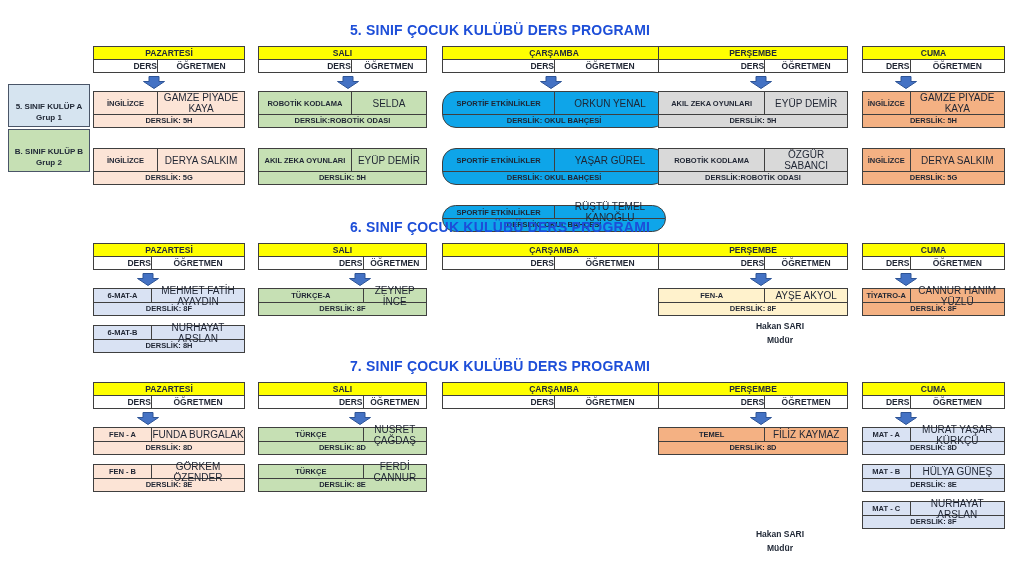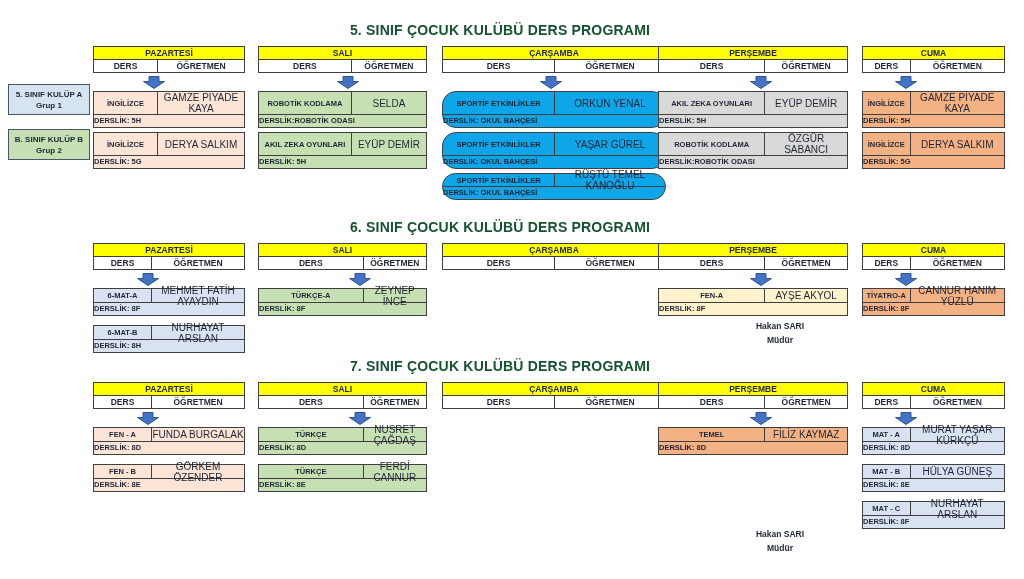--- a/index.html
+++ b/index.html
@@ -7,65 +7,65 @@
     width:1024px;height:579px;background:#ffffff;position:relative;
     font-family:"Liberation Sans","DejaVu Sans",sans-serif;
     color:#1f2533;-webkit-font-smoothing:antialiased;overflow:hidden;
   }
   .section{position:absolute;left:0;width:1024px;}
   #sec5{top:22px;height:196px;}
   #sec6{top:219px;height:138px;}
   #sec7{top:358px;height:221px;}
   .sec-title{
     position:absolute;top:0;left:0;width:1000px;text-align:center;
-    font-size:14px;font-weight:bold;letter-spacing:.2px;color:#14532d;
+    font-size:14px;font-weight:bold;letter-spacing:.2px;color:#1d4ed8;
   }
   .col{position:absolute;top:24px;}
   .c1{left:93px;width:152px;}
   .c2{left:258px;width:169px;}
   .c3{left:442px;width:224px;}
   .c4{left:658px;width:190px;}
   .c5{left:862px;width:143px;}
   .dayhdr{
     background:#FFFF00;border:1px solid #3f3f3f;height:12px;line-height:12px;
     text-align:center;font-size:8.5px;font-weight:bold;color:#222a38;
   }
   .subhdr{
     display:flex;background:#ffffff;border:1px solid #3f3f3f;border-top:none;
     height:12px;line-height:12px;font-size:8.5px;font-weight:bold;
   }
-  .sh-ders{width:var(--sp);border-right:1px solid #3f3f3f;text-align:center;}
+  .sh-ders{width:var(--sp);border-right:1px solid #3f3f3f;text-align:right;}
   .sh-tea{flex:1;text-align:center;}
   .arrow{width:22px;height:13px;margin:3px 0 2px calc(var(--sp) - 14px);}
   .arrow svg{display:block;}
-  .card{border:1px solid #3f3f3f;margin-bottom:4px;}
+  .card{border:1px solid #3f3f3f;margin-bottom:20px;}
   .s67 .card{margin-bottom:9px;}
   .r1{display:flex;align-items:stretch;height:22px;}
   .s67 .r1{height:13px;justify-content:center;}
   .card.sm .r1{height:12px;}
   .ders{
     width:var(--sp);border-right:1px solid #3f3f3f;display:flex;
     align-items:center;justify-content:center;text-align:center;
     font-size:7.5px;font-weight:bold;
   }
   .tea{flex:1;display:flex;align-items:center;justify-content:center;
     text-align:center;font-size:10px;}
   .r2{border-top:1px solid #3f3f3f;height:12px;line-height:12px;
-    font-size:7.5px;font-weight:bold;}
+    text-align:center;font-size:7.5px;font-weight:bold;}
   
   .cream{background:#FCE4D6;}
   .green{background:#C6E0B4;}
   .lblue{background:#0ea5e9;border-radius:14px;}
   .gray{background:#D9D9D9;}
   .salmon{background:#F4B183;}
   .steel{background:#D9E2F3;}
   .gold{background:#FFF2CC;}
   .side{
     position:absolute;left:8px;width:80px;border:1px solid #4a5568;
-    text-align:center;font-size:8px;font-weight:bold;padding:4px 0 3px 0;
+    text-align:center;font-size:8px;font-weight:bold;padding:16px 0 3px 0;
     line-height:11px;color:#222a38;
   }
   .side.a{top:62px;background:#D6E4F0;}
   .side.b{top:107px;background:#C6E0B4;}
   .sig{
     position:absolute;width:150px;text-align:center;font-size:8.5px;
     font-weight:bold;line-height:14px;color:#222a38;
   }
   #sec6 .sig{left:705px;top:100px;}
   #sec7 .sig{left:705px;top:169px;}

